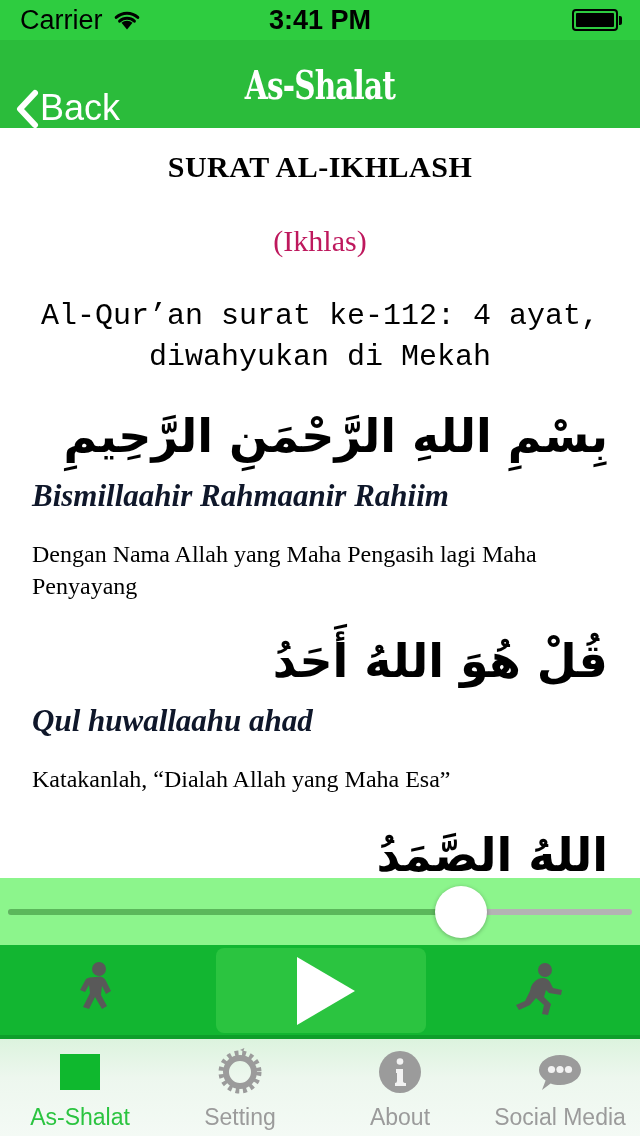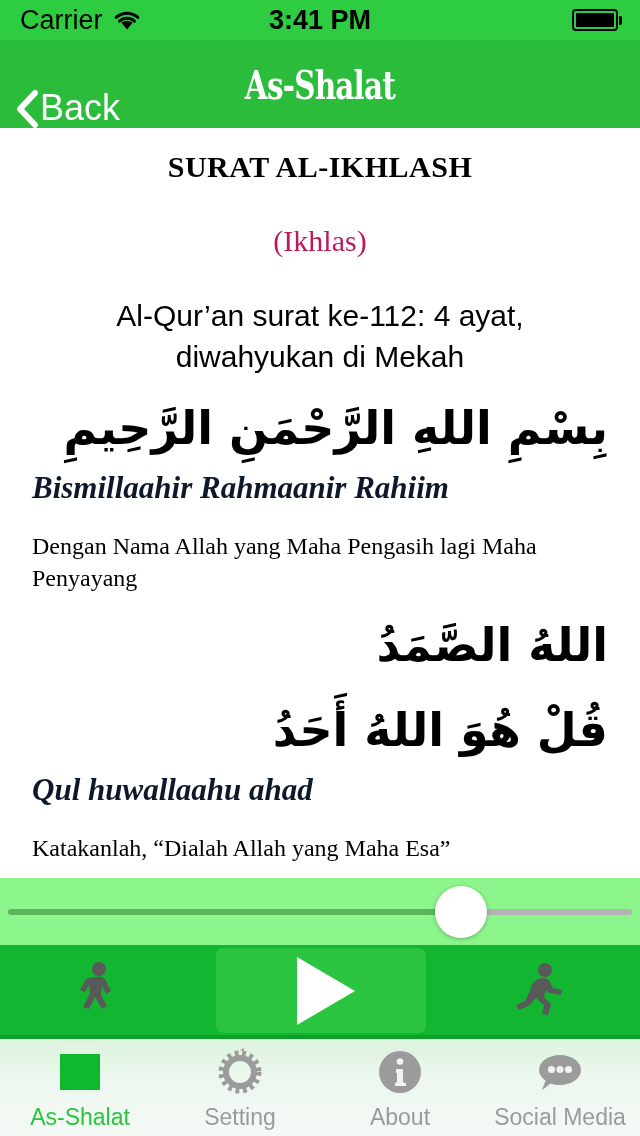--- a/index.html
+++ b/index.html
@@ -71,31 +71,31 @@
     font-size:30px; font-weight:bold; color:#000;
     letter-spacing:0.5px;
     margin-top:22px;
   }
   .surat-alt {
     font-family:"Liberation Serif", serif;
     font-size:30px; color:#be185d;
     margin-top:40px;
   }
   .surat-meta {
-    font-family:Liberation Sans, sans-serif;
+    font-family:Liberation Mono, monospace;
     font-size:30px; color:#000; line-height:1.35;
     margin-top:38px;
     padding:0 6px;
   }
   .arabic {
     font-family:"DejaVu Sans", sans-serif;
     direction:rtl; unicode-bidi:bidi-override;
     font-size:46px; color:#000; font-weight:bold;
     line-height:1.45;
-    margin-top:18px;
+    margin-top:26px;
   }
   .translit {
     font-family:"Liberation Serif", serif;
     font-size:31px; font-weight:bold; font-style:italic; color:#0f172a;
     margin-top:8px;
   }
   .meaning {
     font-family:"Liberation Serif", serif;
     font-size:24px; color:#000; line-height:1.35;
     margin-top:24px;
@@ -210,27 +210,27 @@
       <div class="surat-meta">Al-Qur’an surat ke-112: 4 ayat, diwahyukan di Mekah</div>
     </div>
 
     <div>
       <div class="arabic">بِسْمِ اللهِ الرَّحْمَنِ الرَّحِيمِ</div>
       <div class="translit">Bismillaahir Rahmaanir Rahiim</div>
       <div class="meaning">Dengan Nama Allah yang Maha Pengasih lagi Maha Penyayang</div>
     </div>
 
     <div>
-      <div class="arabic">اللهُ الصَّمَدُ</div>
-    </div>
-
-    <div>
       <div class="arabic">قُلْ هُوَ اللهُ أَحَدُ</div>
       <div class="translit">Qul huwallaahu ahad</div>
       <div class="meaning">Katakanlah, “Dialah Allah yang Maha Esa”</div>
+    </div>
+
+    <div>
+      <div class="arabic">اللهُ الصَّمَدُ</div>
     </div>
   </div>
 
   <div class="sliderpanel">
     <div class="slider-track">
       <div class="slider-fill" style="width: 72%;"></div>
     </div>
     <div class="slider-thumb" style="left: 72%;"></div>
   </div>
 

